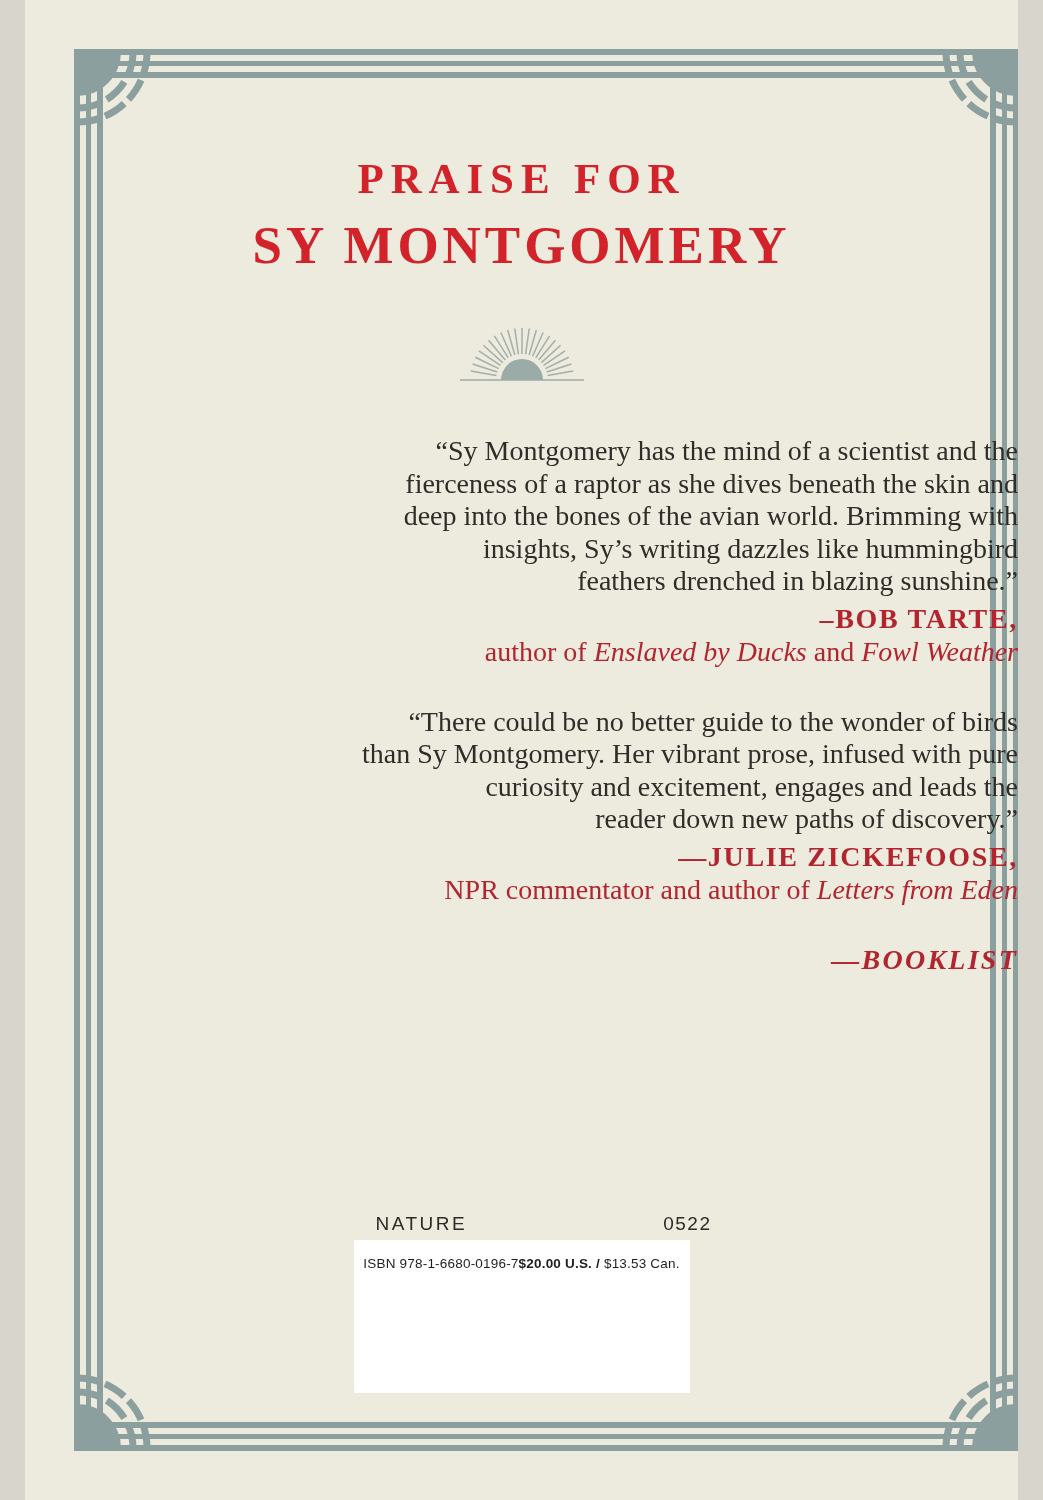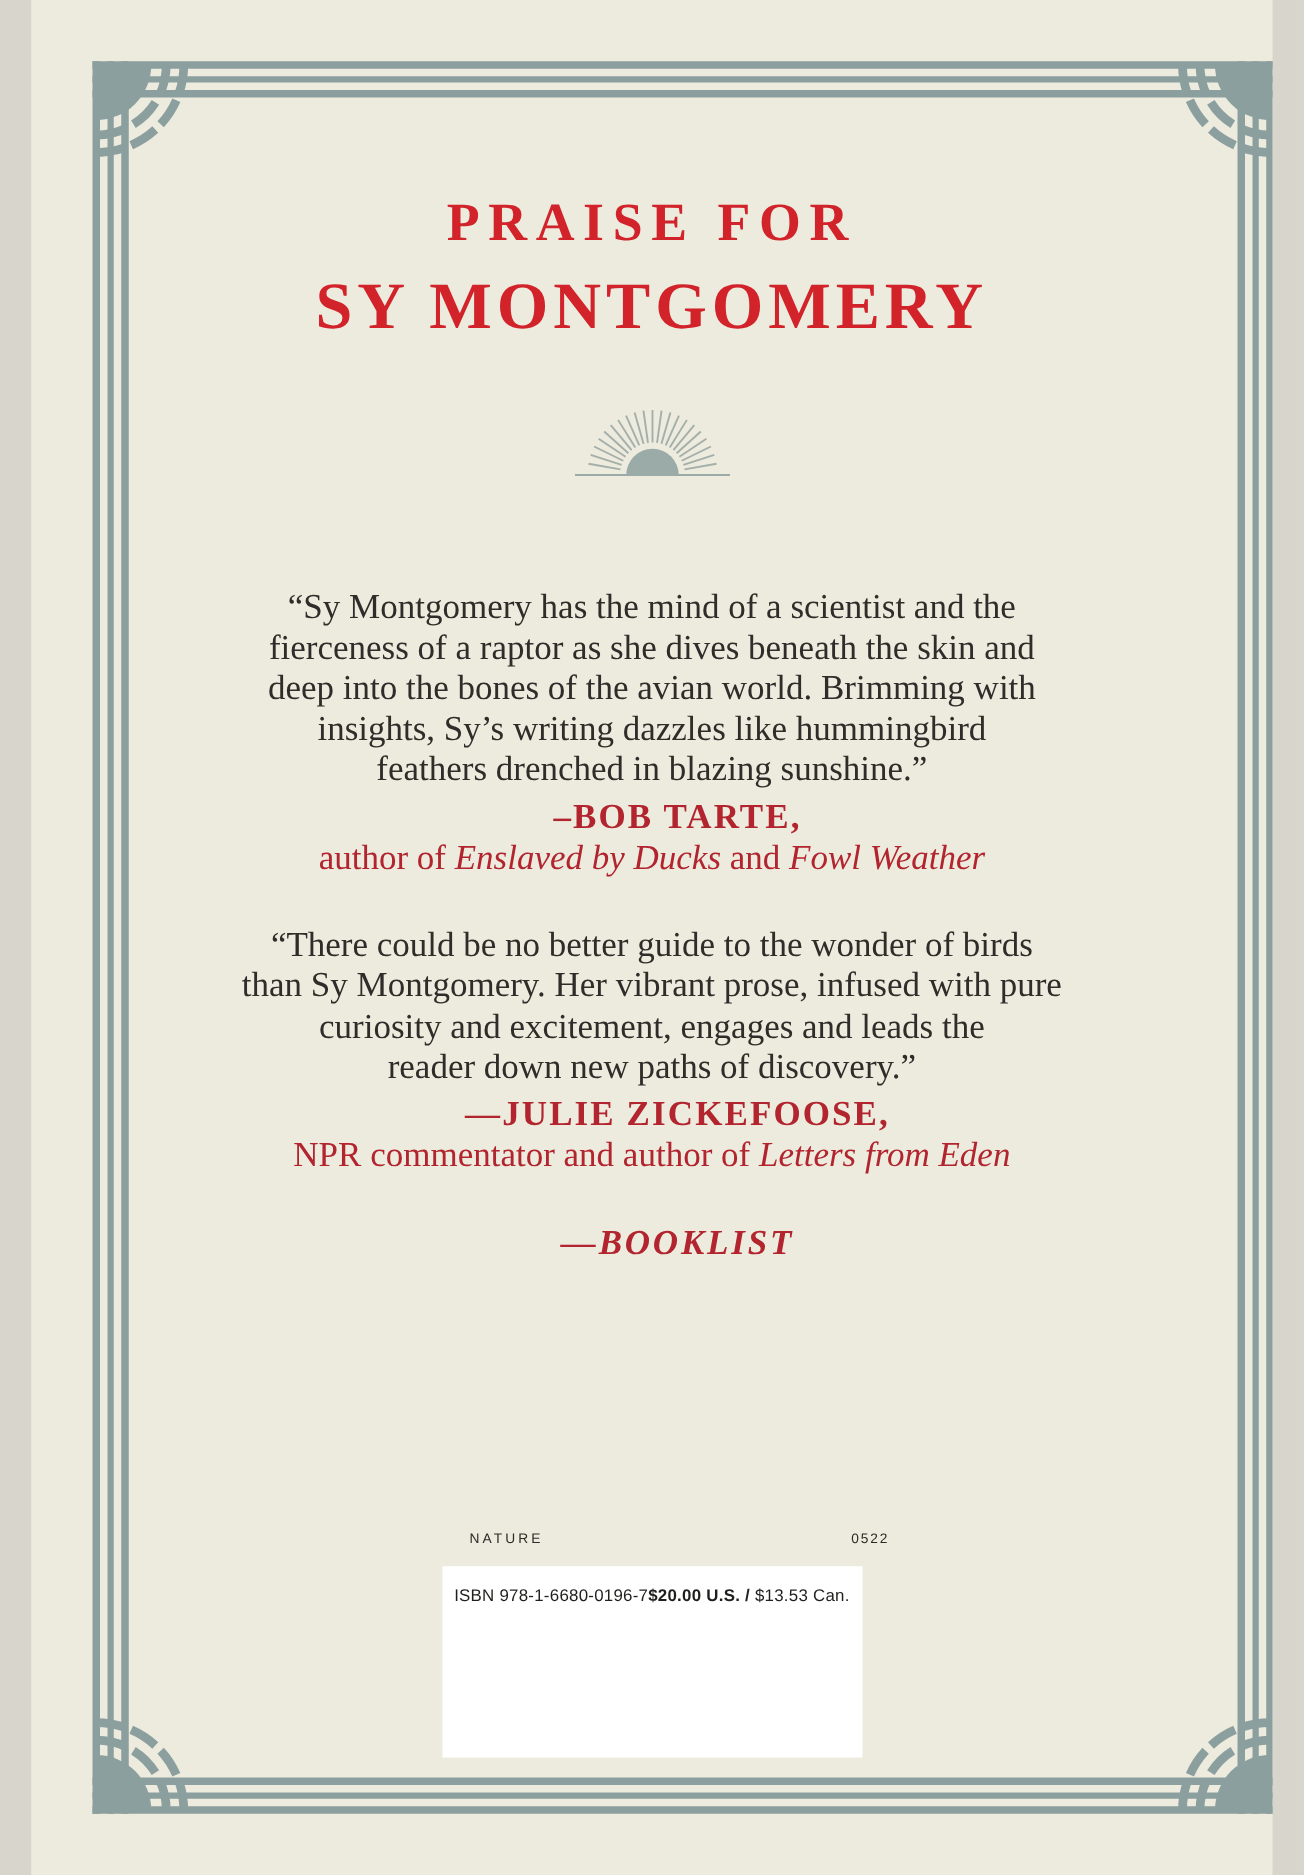--- a/index.html
+++ b/index.html
@@ -24,21 +24,21 @@
   .title{
     margin:16px 0 0 0;
     font-size:53px;line-height:1.08;
     font-weight:bold;
     letter-spacing:.075em;
     color:#D2232B;
     white-space:nowrap;
   }
   .sunburst{margin-top:42px;}
 
-  .quotes{margin-top:73px;}
+  .quotes{margin-top:39px;text-align:right;}
   .quote-block + .quote-block{margin-top:38px;}
   .quote-text{
     margin:0;
     font-size:28px;line-height:32.5px;
     color:#2E2D29;
     white-space:nowrap;
   }
   .attribution{
     margin:5px 0 0 0;
     font-size:28px;line-height:32px;
@@ -51,24 +51,24 @@
   .attribution-detail{
     margin:0;
     font-size:28px;line-height:33px;
     color:#B2242E;
     white-space:nowrap;
   }
   .italic{font-style:italic;}
 
   .footer{position:absolute;top:1209px;left:0;width:100%;}
   .footer-row{
-    width:336px;margin:16px auto;
+    width:336px;margin:4px auto;
     display:flex;justify-content:space-between;align-items:baseline;
     font-family:"Liberation Sans", sans-serif;
-    font-size:11px;color:#2B2B27;padding-left:44px;
+    font-size:19px;color:#2B2B27;padding-left:44px;
   }
   .footer-category{letter-spacing:2.5px;}
   .footer-code{letter-spacing:1.5px;}
   .isbn-box{
     width:336px;height:153px;
     margin:5px auto 0;
     background:#FFFFFF;
     box-sizing:border-box;
     padding-top:16px;
   }

